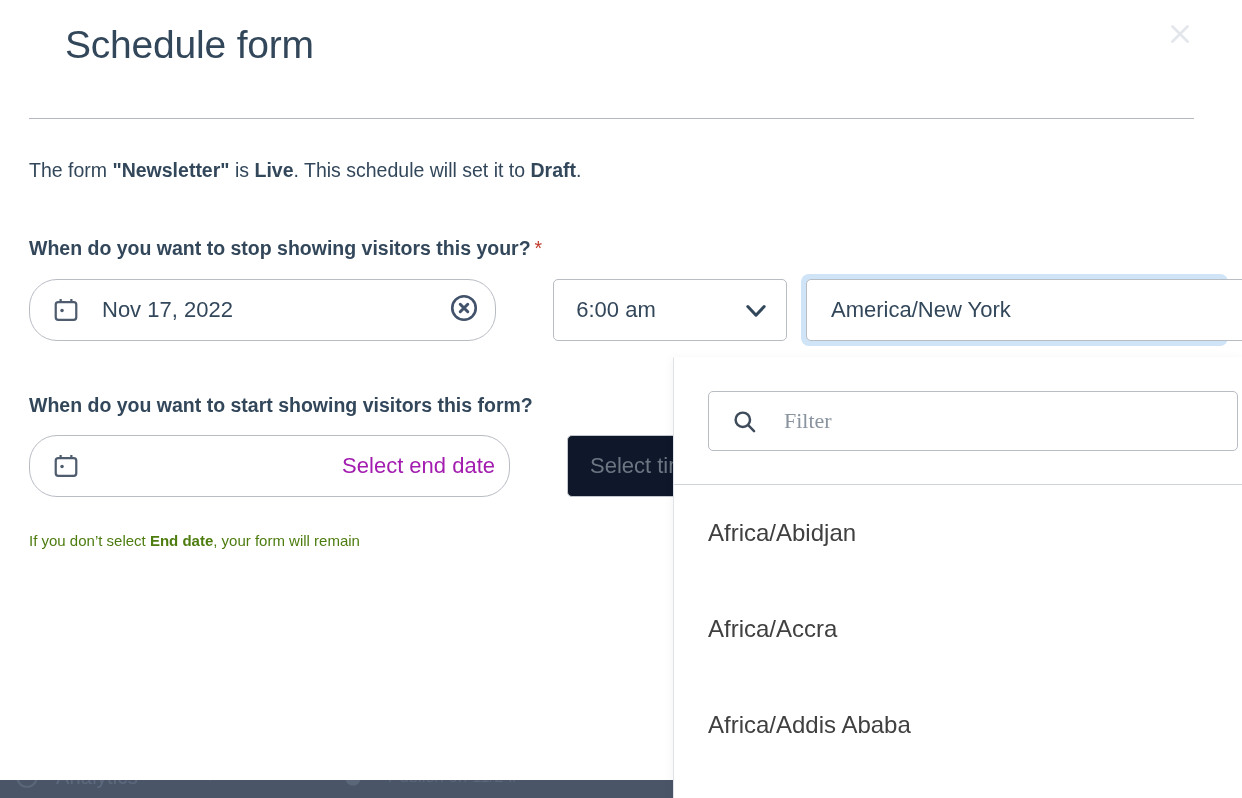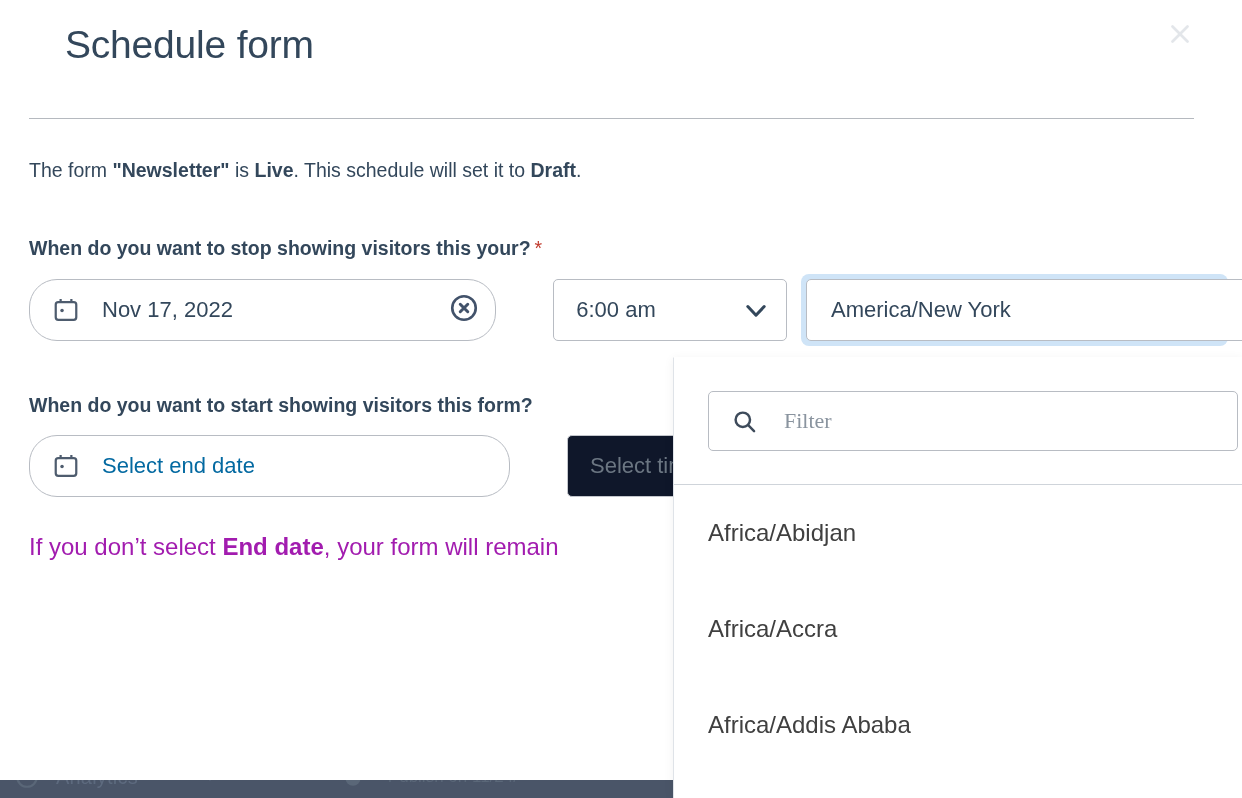--- a/index.html
+++ b/index.html
@@ -162,21 +162,21 @@
     display: block;
     color: #4e5c6e;
     margin-right: 22px;
   }
   .date-value {
     flex: 1 1 auto;
     font-size: 22px;
     color: #33475b;
     white-space: nowrap;
   }
-  .date-value.placeholder { color: #0369a1; }
+  .date-value.placeholder { color: #a21caf; text-align: right; }
   .clear-button {
     flex: 0 0 auto;
     width: 34px;
     height: 34px;
     border: none;
     background: none;
     padding: 0;
     cursor: pointer;
     color: #42526a;
     display: flex;
@@ -222,22 +222,22 @@
     width: 490px;
     padding: 0 2px 0 24px;
     justify-content: space-between;
     border-color: #b8bcc3;
   }
   .tz-control .sel-value { font-size: 22px; white-space: nowrap; }
   .tz-control .chev-up { color: #33475b; display: block; }
 
   .helper-text {
     margin: 33px 0 0 29px;
-    font-size: 24px;
-    color: #a21caf;
+    font-size: 15px;
+    color: #4d7c0f;
     line-height: 1.4;
     white-space: nowrap;
   }
   .helper-text b { font-weight: 700; }
 
   
   #tz-dropdown {
     position: absolute;
     left: 673px;
     top: 357px;

